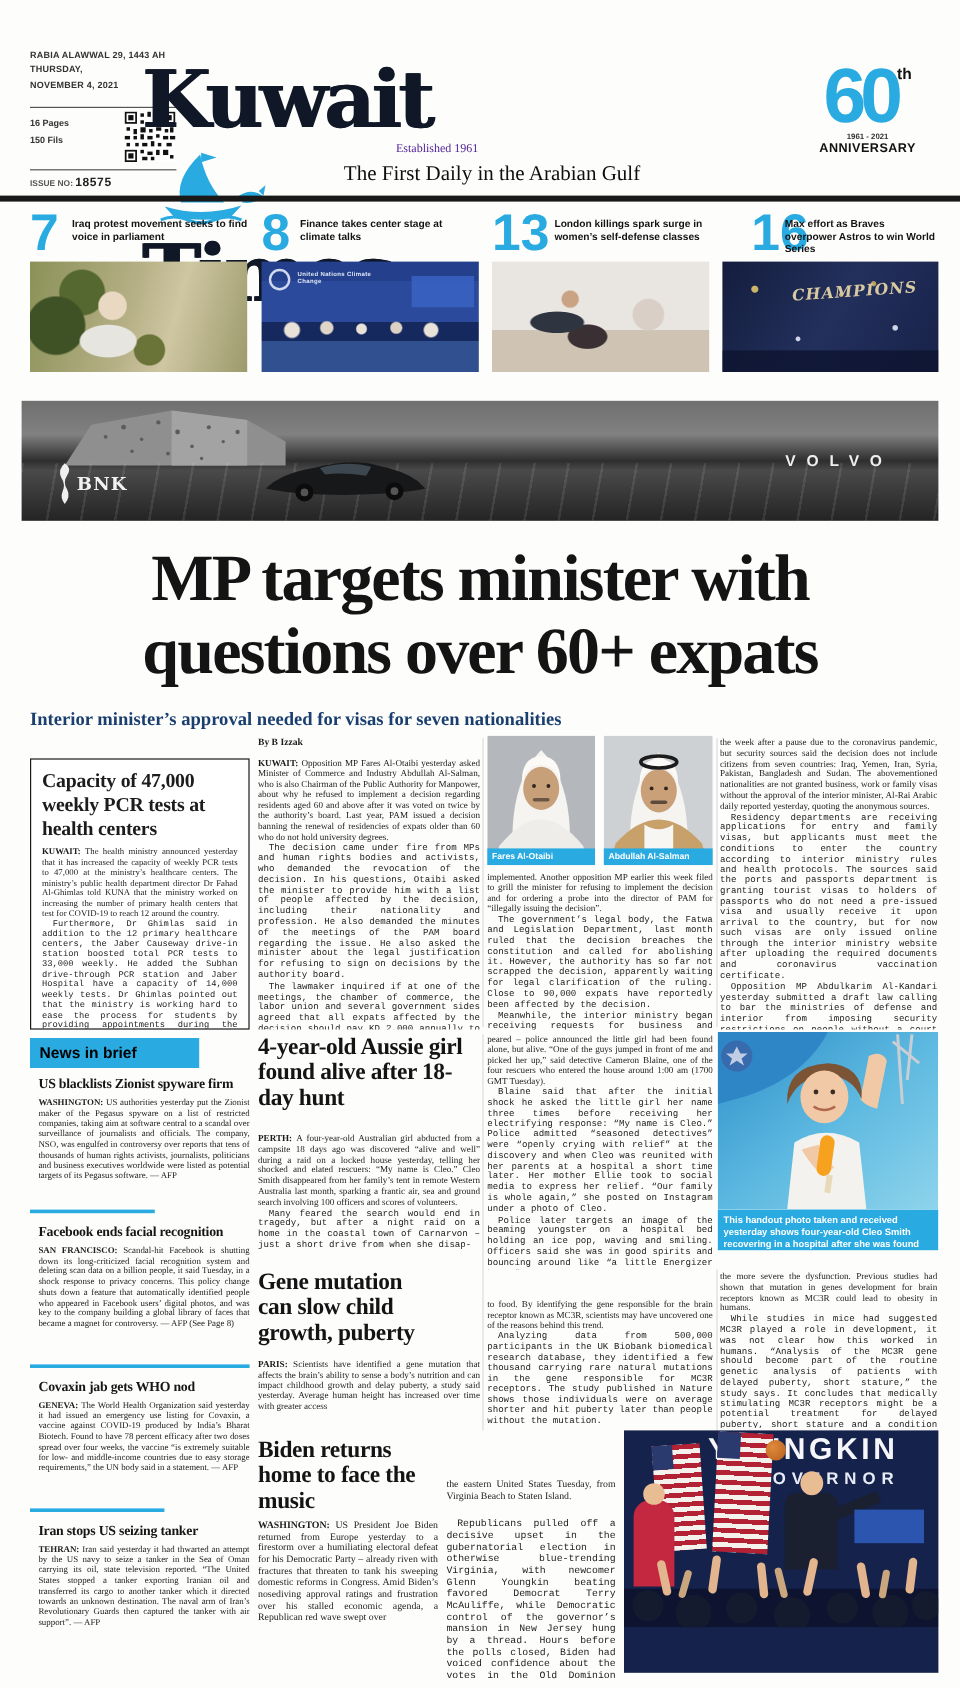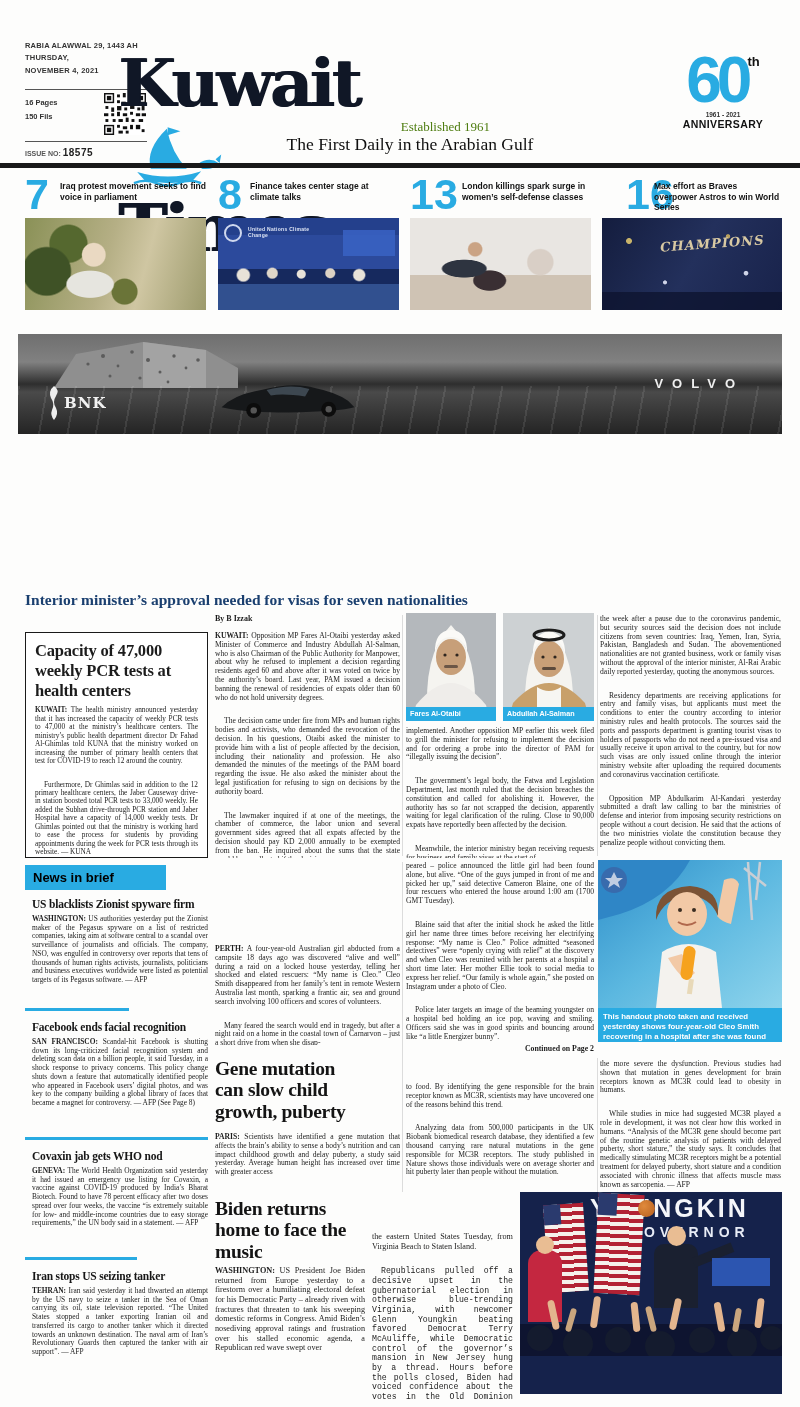--- a/index.html
+++ b/index.html
@@ -10,21 +10,21 @@
   .vrule{width:1px;background:#dcdcdc;}
 
   
   .datebox{font:bold 7.5px/1.65 "Liberation Sans",sans-serif;color:#333;letter-spacing:.2px;}
   .pagesbox{font:bold 7.5px/1.9 "Liberation Sans",sans-serif;color:#333;}
   .issue{font:bold 7px "Liberation Sans",sans-serif;color:#555;}
   .issueno{font-size:10px;color:#222;letter-spacing:.5px;}
   .masthead{display:flex;align-items:flex-start;justify-content:center;gap:8px;flex-direction:column;}
   .mastword{font-family:"DejaVu Serif",serif;font-weight:bold;font-size:66px;line-height:.95;
             color:#101726;letter-spacing:-3px;text-shadow:1.2px 0 0 #101726;}
-  .established{font-size:13px;text-align:right;color:#4d7c0f;}
+  .established{font-size:10px;text-align:left;color:#4c1d95;}
   .tagline{font-size:17.5px;text-align:center;color:#0f0f0f;}
   .sixty{text-align:center;}
   .sixty-num{font:bold 64px/0.9 "Liberation Sans",sans-serif;color:#29abe2;letter-spacing:-5px;}
   .sixty-th{font:bold 13px "Liberation Sans",sans-serif;color:#111;letter-spacing:0;
             display:inline-block;transform:translateY(-36px);}
   .sixty-years{font:bold 6.5px "Liberation Sans",sans-serif;color:#333;margin-top:1px;}
   .sixty-label{font:bold 10.5px "Liberation Sans",sans-serif;color:#111;letter-spacing:.4px;}
   .headerbar{background:#191919;}
 
   
@@ -32,21 +32,21 @@
   .tz-title{font:bold 8.5px/1.25 "Liberation Sans",sans-serif;color:#131313;}
   .photo{overflow:hidden;}
 
   
   .main-headline{font-weight:bold;font-size:55px;line-height:1.1;letter-spacing:-1.5px;
                  text-align:center;color:#141414;}
   .subhead{font-weight:bold;font-size:15.5px;color:#1a3f6f;}
   .byline{font-weight:bold;font-size:8px;}
   .body{font-size:7.6px;line-height:1.16;text-align:justify;}
   .body p{margin:0;}
-  .body p + p{text-indent:9px;margin-top:15px;}
+  .body p + p{text-indent:9px;margin-top:1px;font-family:Liberation Mono, monospace;}
   .pcr{border:1.5px solid #1a1a1a;padding:8px 9px;box-sizing:border-box;background:#fff;}
   .pcr-title{font-weight:bold;font-size:16.5px;line-height:1.2;letter-spacing:-.2px;margin-bottom:6px;}
   .pcr .body{font-size:7.3px;}
   .p-cap{position:absolute;left:0;right:0;bottom:0;background:#29abe2;color:#fff;
          font:bold 7.2px/1.1 "Liberation Sans",sans-serif;padding:3px 4px;}
 
   
   .sec-headline{font-weight:bold;font-size:19.5px;line-height:1.1;letter-spacing:-.3px;color:#141414;}
   .nib-bar{background:#29abe2;color:#000000;font:bold 13px/25px "Liberation Sans",sans-serif;padding-left:8px;}
   .nib-title{font-weight:bold;font-size:11.5px;letter-spacing:-.2px;color:#161616;}
@@ -244,20 +244,24 @@
       <circle cx="108" cy="34" r="7" fill="#0c0c0c"></circle>
         <circle cx="108" cy="34" r="3" fill="#555"></circle>
     </svg>
     <div class="abs volvo-text" style="right:38px;top:42px">VOLVO</div>
     <svg style="position:absolute;left:28px;top:50px" width="16" height="38" viewBox="0 0 16 38">
       <path d="M8 2 Q14 6 10 12 Q6 18 10 24 Q13 30 8 36 Q4 31 6 26 Q9 20 5 14 Q2 7 8 2 Z" fill="#efefef"></path>
     </svg>
     <div class="abs bnk-text" style="left:46px;top:60px">BNK</div>
   </div>
 
+  <div class="abs main-headline" style="left:50px;top:452px;width:700px">
+    <div>MP targets minister with</div>
+    <div>questions over 60+ expats</div>
+  </div>
   <div class="abs subhead" style="left:25px;top:591px;width:745px">Interior minister’s approval needed for visas for seven nationalities</div>
   <div class="abs byline" style="left:215px;top:614px">By B Izzak</div>
 
   <div class="abs pcr" style="left:25px;top:632px;width:183px;height:226px;overflow:hidden">
     <div class="pcr-title">Capacity of 47,000 weekly PCR tests at health centers</div>
     <div class="body">
       <p><b class="dl">KUWAIT: </b><span>The health ministry announced yesterday that it has increased the capacity of weekly PCR tests to 47,000 at the ministry’s healthcare centers. The ministry’s public health department director Dr Fahad Al-Ghimlas told KUNA that the ministry worked on increasing the number of primary health centers that test for COVID-19 to reach 12 around the country.</span></p>
       <p>Furthermore, Dr Ghimlas said in addition to the 12 primary healthcare centers, the Jaber Causeway drive-in station boosted total PCR tests to 33,000 weekly. He added the Subhan drive-through PCR station and Jaber Hospital have a capacity of 14,000 weekly tests. Dr Ghimlas pointed out that the ministry is working hard to ease the process for students by providing appointments during the week for PCR tests through its website. — KUNA</p>
     </div>
   </div>
@@ -330,20 +334,21 @@
   <div class="abs nib-body" style="left:32px;top:1167px;width:176px;height:86px;overflow:hidden">
     <b class="dl">GENEVA: </b><span>The World Health Organization said yesterday it had issued an emergency use listing for Covaxin, a vaccine against COVID-19 produced by India’s Bharat Biotech. Found to have 78 percent efficacy after two doses spread over four weeks, the vaccine “is extremely suitable for low- and middle-income countries due to easy storage requirements,” the UN body said in a statement. — AFP</span>
   </div>
   <div class="abs nib-div" style="left:25px;top:1257px;width:112px"></div>
 
   <div class="abs nib-title" style="left:32px;top:1270px;width:176px">Iran stops US seizing tanker</div>
   <div class="abs nib-body" style="left:32px;top:1287px;width:176px;height:92px;overflow:hidden">
     <b class="dl">TEHRAN: </b><span>Iran said yesterday it had thwarted an attempt by the US navy to seize a tanker in the Sea of Oman carrying its oil, state television reported. “The United States stopped a tanker exporting Iranian oil and transferred its cargo to another tanker which it directed towards an unknown destination. The naval arm of Iran’s Revolutionary Guards then captured the tanker with air support”. — AFP</span>
   </div>
 
+  <div class="abs sec-headline" style="left:215px;top:862px;width:185px">4-year-old Aussie girl found alive after 18-day hunt</div>
   <div class="abs body" style="left:215px;top:945px;width:185px;height:100px;overflow:hidden">
     <p><b class="dl">PERTH: </b><span>A four-year-old Australian girl abducted from a campsite 18 days ago was discovered “alive and well” during a raid on a locked house yesterday, telling her shocked and elated rescuers: “My name is Cleo.” Cleo Smith disappeared from her family’s tent in remote Western Australia last month, sparking a frantic air, sea and ground search involving 100 officers and scores of volunteers.</span></p>
     <p>Many feared the search would end in tragedy, but after a night raid on a home in the coastal town of Carnarvon – just a short drive from when she disap-</p>
   </div>
   <div class="abs body" style="left:406px;top:862px;width:188px;height:196px;overflow:hidden">
     <p>peared – police announced the little girl had been found alone, but alive. “One of the guys jumped in front of me and picked her up,” said detective Cameron Blaine, one of the four rescuers who entered the house around 1:00 am (1700 GMT Tuesday).</p>
     <p>Blaine said that after the initial shock he asked the little girl her name three times before receiving her electrifying response: “My name is Cleo.” Police admitted “seasoned detectives” were “openly crying with relief” at the discovery and when Cleo was reunited with her parents at a hospital a short time later. Her mother Ellie took to social media to express her relief. “Our family is whole again,” she posted on Instagram under a photo of Cleo.</p>
     <p>Police later targets an image of the beaming youngster on a hospital bed holding an ice pop, waving and smiling. Officers said she was in good spirits and bouncing around like “a little Energizer bunny”.</p>
     <div class="continued">Continued on Page 2</div>
   </div>

